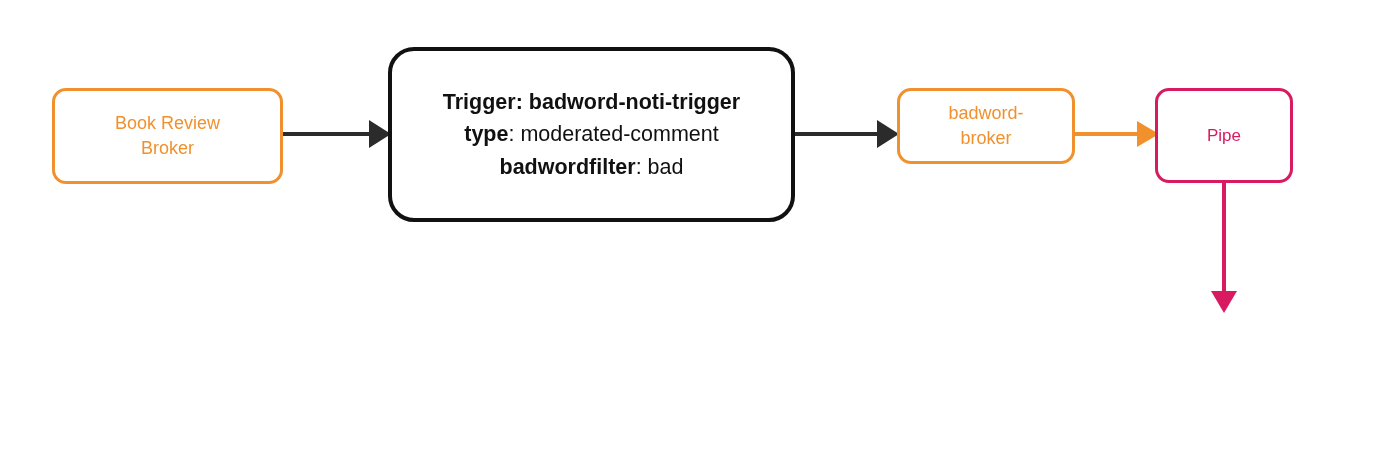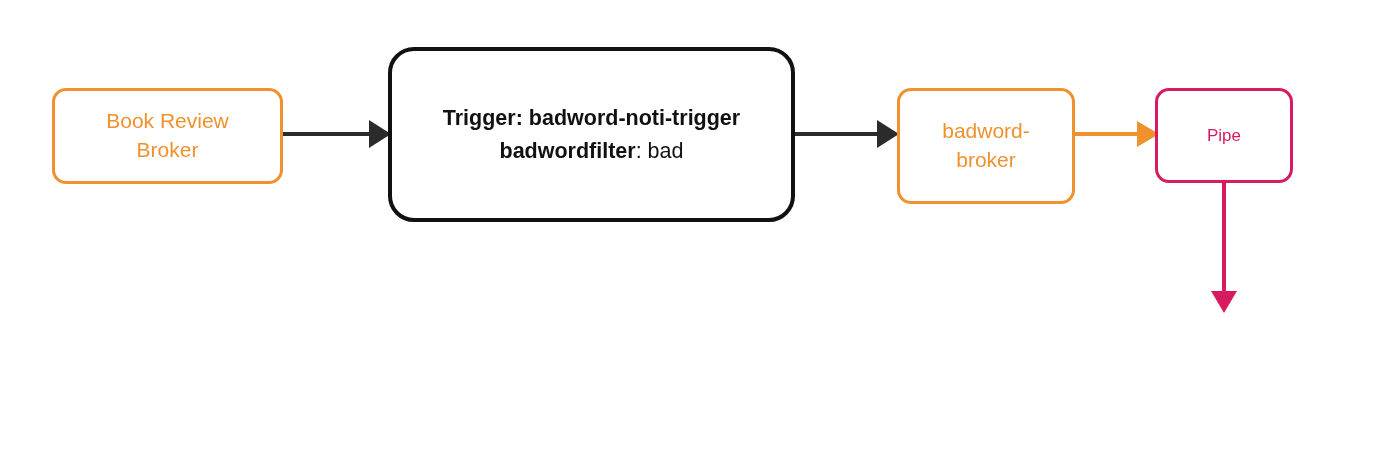--- a/index.html
+++ b/index.html
@@ -33,21 +33,21 @@
   .node-label {
     display: block;
     white-space: pre-line;
   }
 
   
   .node.source {
     border-width: 3px;
     border-color: #F0912D;
     color: #F0912D;
-    font-size: 21px;
+    font-size: 18px;
   }
 
   
   .node.trigger {
     border-width: 4px;
     border-color: #111111;
     color: #111111;
     border-radius: 26px;
     font-size: 21.5px;
     flex-direction: column;
@@ -115,25 +115,28 @@
   <div class="node source" style="left:52px; top:88px; width:231px; height:96px;">
     <span class="node-label">Book Review
 Broker</span>
   </div>
 
   <div class="node trigger" style="left:388px; top:47px; width:407px; height:175px;">
     <span class="trigger-line">
       <b>Trigger:</b><b> badword-noti-trigger</b>
     </span>
     <span class="trigger-line">
+      <b>type</b><span>: moderated-comment</span>
+    </span>
+    <span class="trigger-line">
       <b>badwordfilter</b><span>: bad</span>
     </span>
   </div>
 
-  <div class="node source" style="left:897px; top:88px; width:178px; height:116px;">
+  <div class="node source" style="left:897px; top:88px; width:178px; height:76px;">
     <span class="node-label">badword-
 broker</span>
   </div>
 
   <div class="node pipe" style="left:1155px; top:88px; width:138px; height:95px;">
     <span class="node-label">Pipe</span>
   </div>
 
 
 </div>

